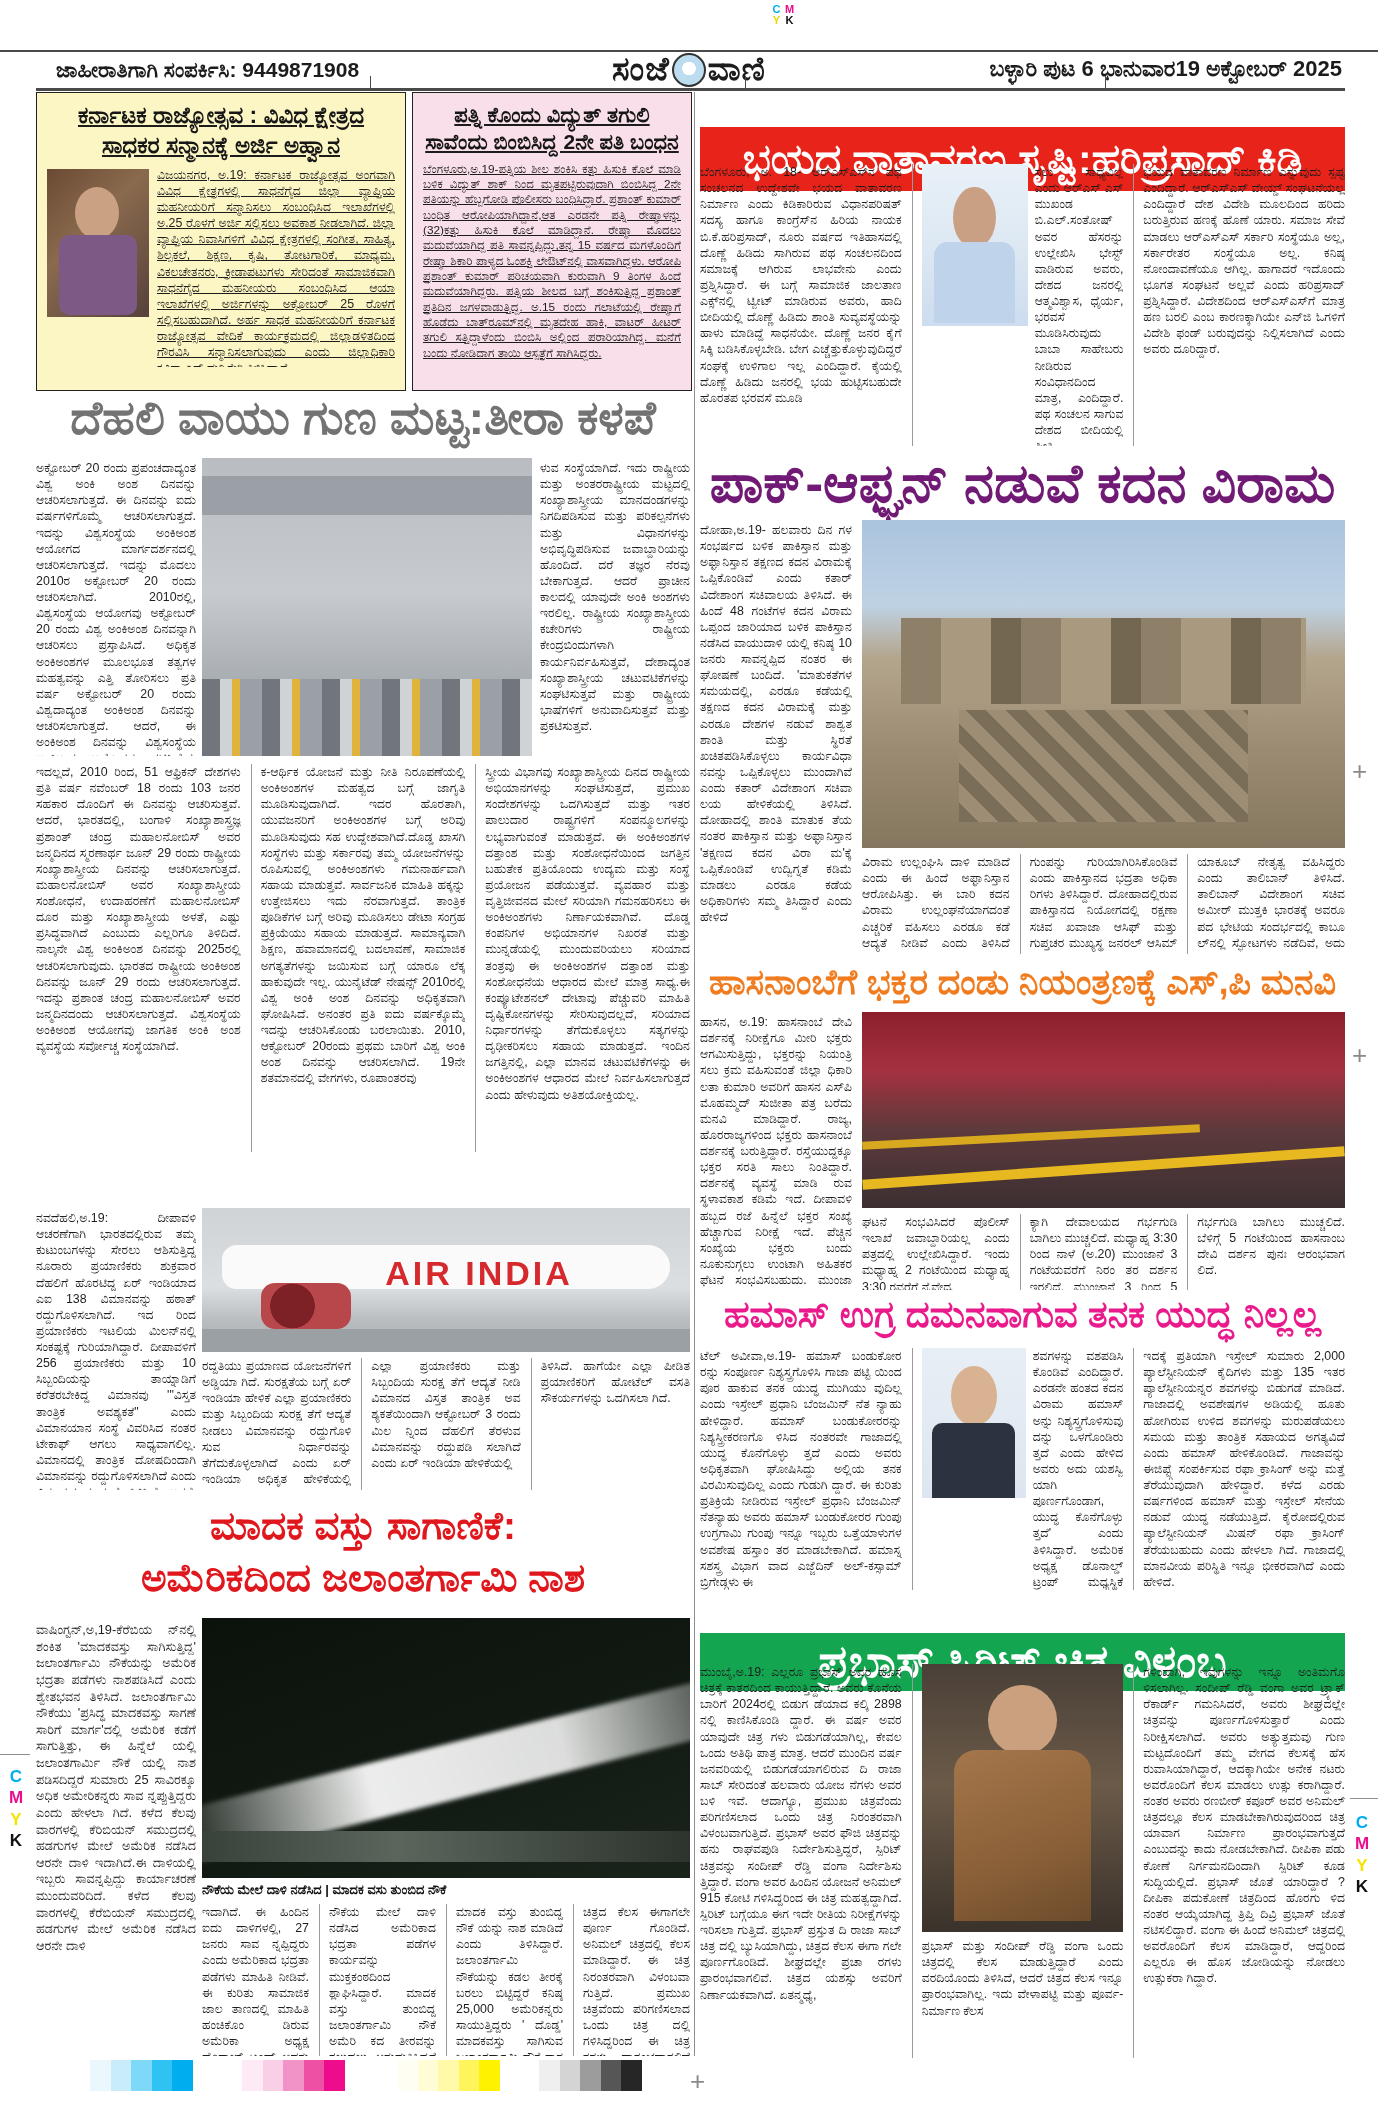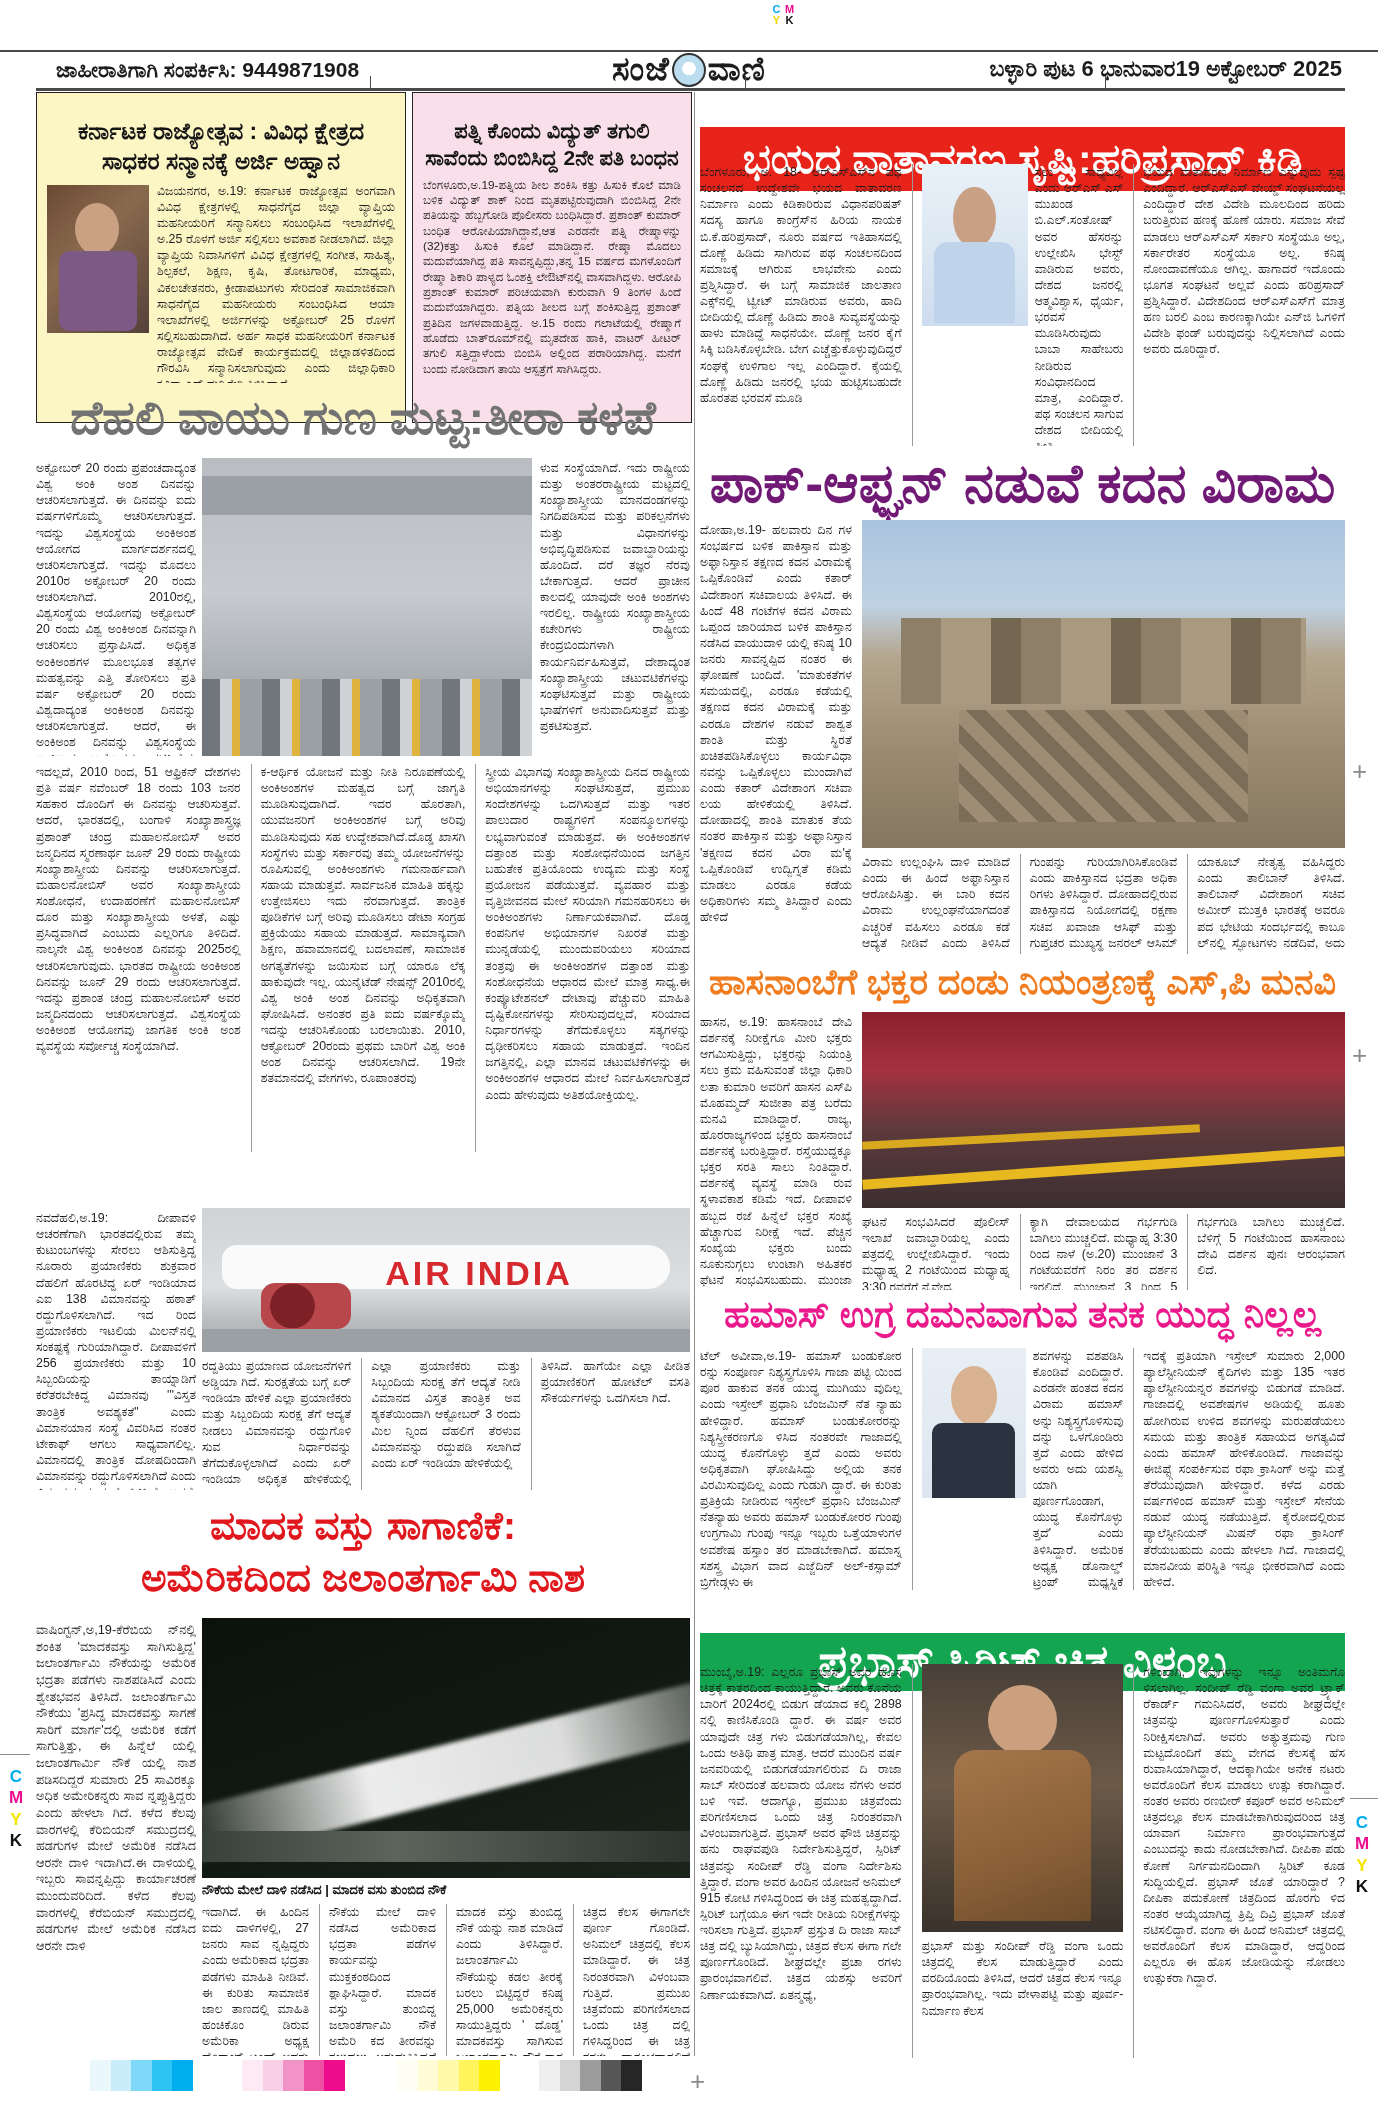--- a/index.html
+++ b/index.html
@@ -17,21 +17,21 @@
            font-size:11px;font-weight:bold;text-align:center;}
   .reg-top span{display:inline-block;width:13px;}
   .hdr-left{position:absolute;left:56px;top:58px;font-size:21px;font-weight:bold;}
   .masthead{position:absolute;left:0;top:50px;width:1378px;text-align:center;font-size:33px;
             font-weight:bold;letter-spacing:1px;}
   .masthead .logo{display:inline-block;width:30px;height:30px;border-radius:50%;
       background:radial-gradient(circle at 50% 45%,#ffffff 0 30%,#bcdcef 31% 100%);
       border:2px solid #333;vertical-align:-7px;margin:0 2px;}
   .hdr-right{position:absolute;right:36px;top:56px;font-size:22px;font-weight:bold;}
   
-  .boxed{position:absolute;border:1.6px solid #222;padding:24px 10px;}
+  .boxed{position:absolute;border:1.6px solid #222;padding:8px 10px;text-decoration:underline;}
   .box-head{font-size:23px;line-height:1.3;font-weight:bold;text-align:center;color:#161616;margin-bottom:6px;}
   .banner{position:absolute;color:#fff;font-weight:bold;text-align:center;display:flex;
           align-items:center;justify-content:center;margin-top:35px;}
   .headline{position:absolute;font-weight:bold;text-align:center;}
   
   .photo{position:absolute;overflow:hidden;text-align:right;}
   .ph-woman{background:linear-gradient(135deg,#6b4a33 0%,#8a6a4e 40%,#55413a 100%);}
   .ph-woman:before{content:"";position:absolute;left:28px;top:18px;width:44px;height:52px;border-radius:50%;background:#caa183;}
   .ph-woman:after{content:"";position:absolute;left:12px;top:66px;width:78px;height:80px;border-radius:10px;background:#7d5a86;}
   .ph-hari{background:linear-gradient(180deg,#e9f1f8 0%,#dbe7f2 55%,#cddcef 100%);}

